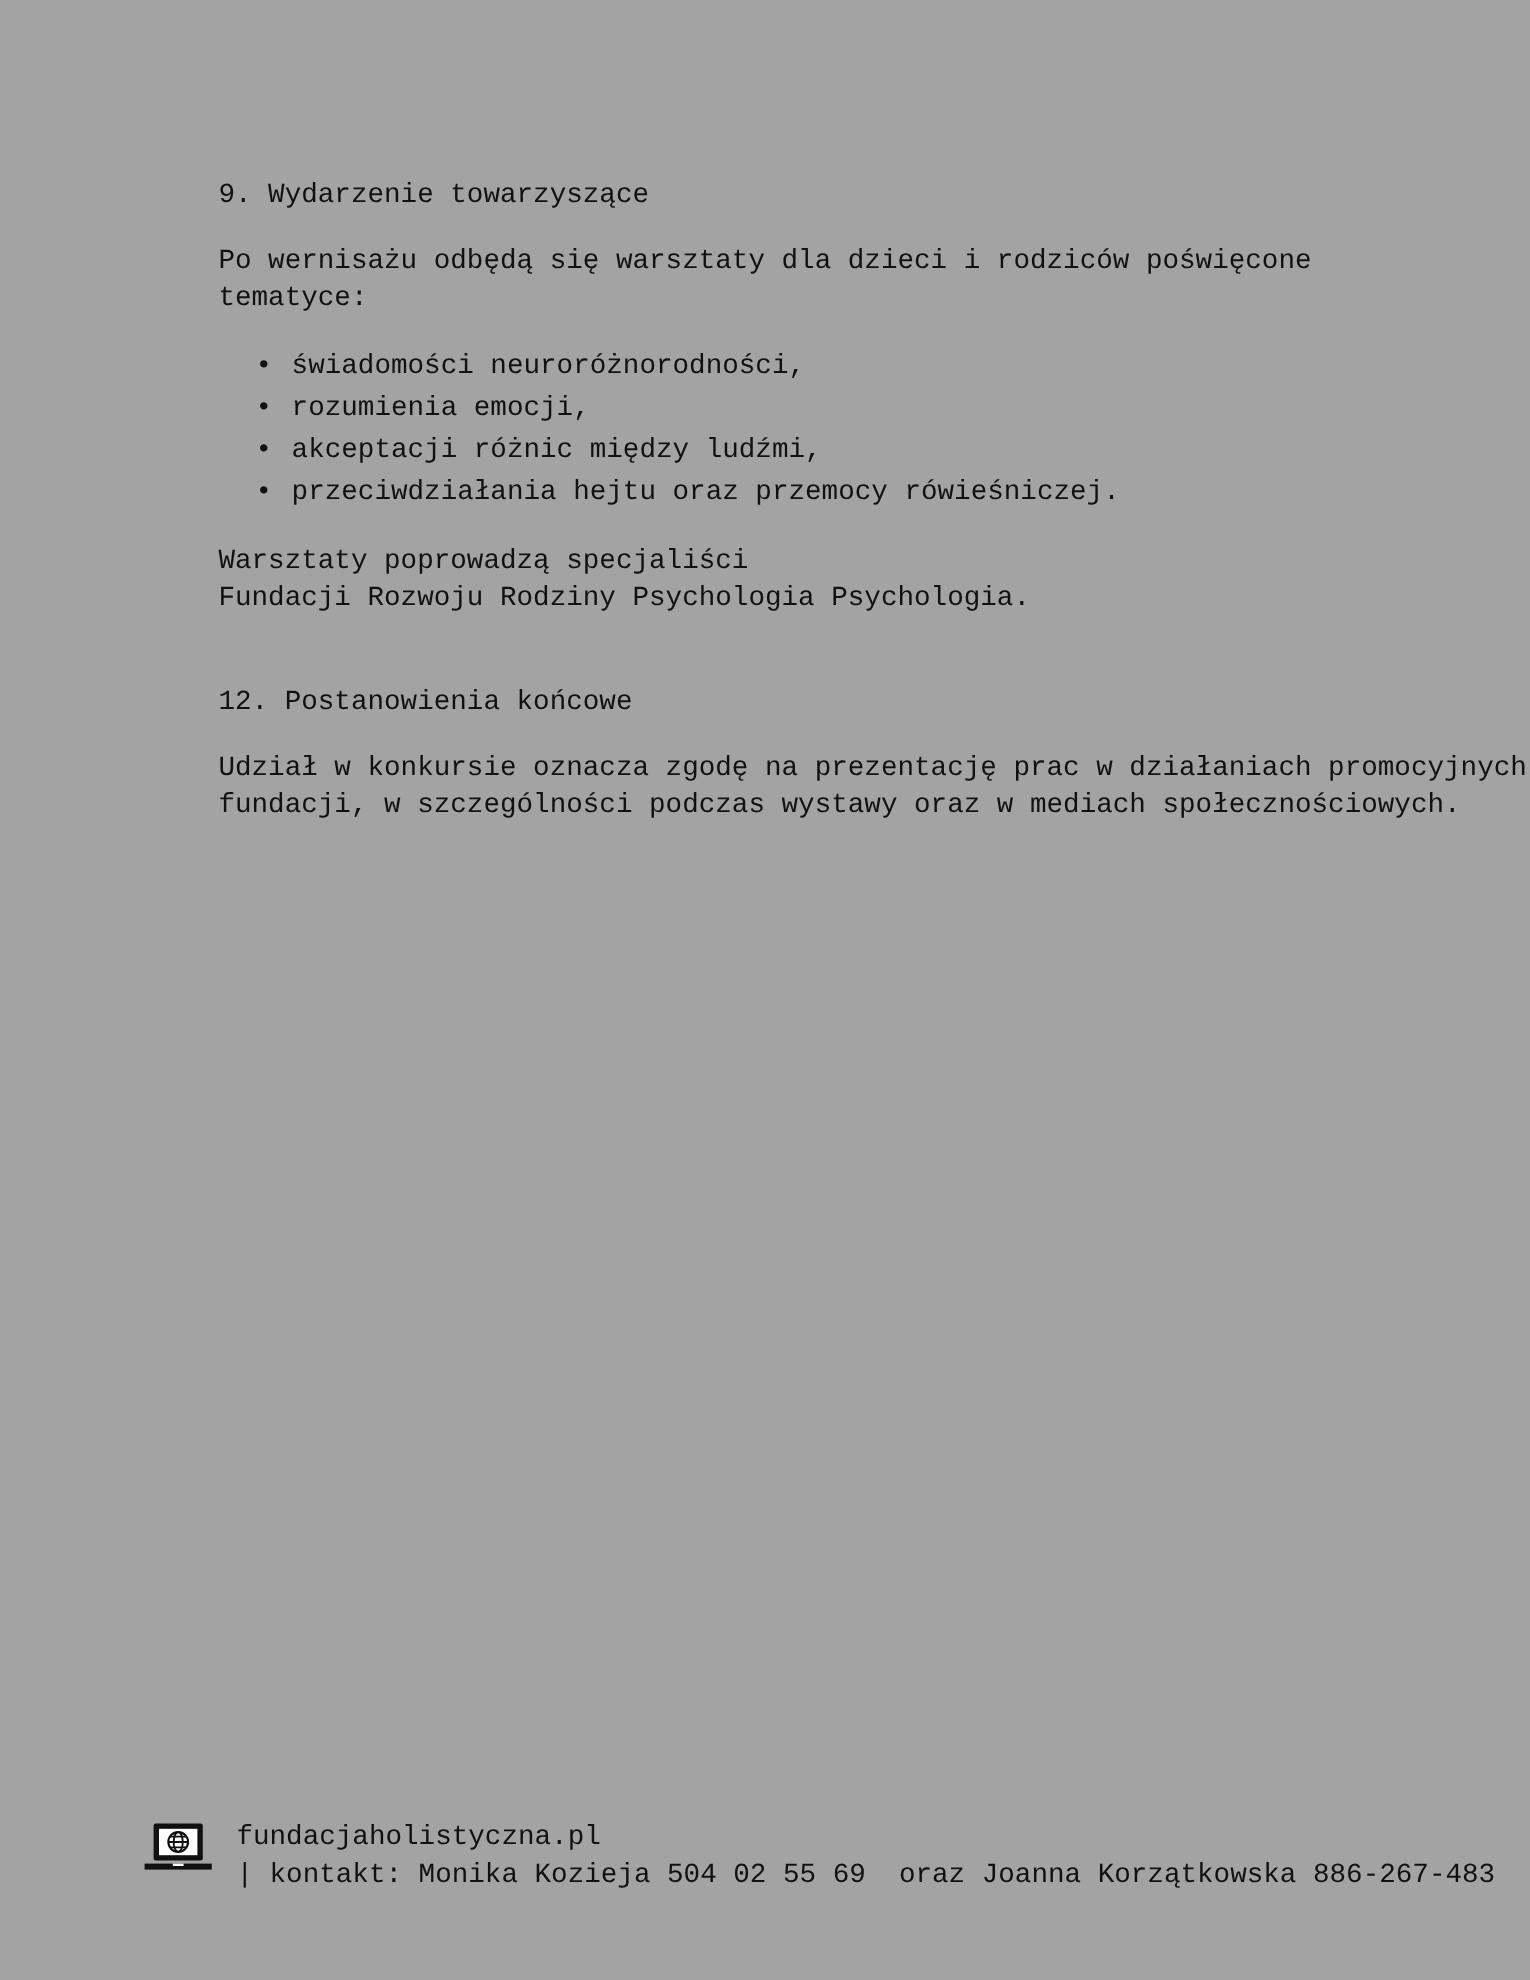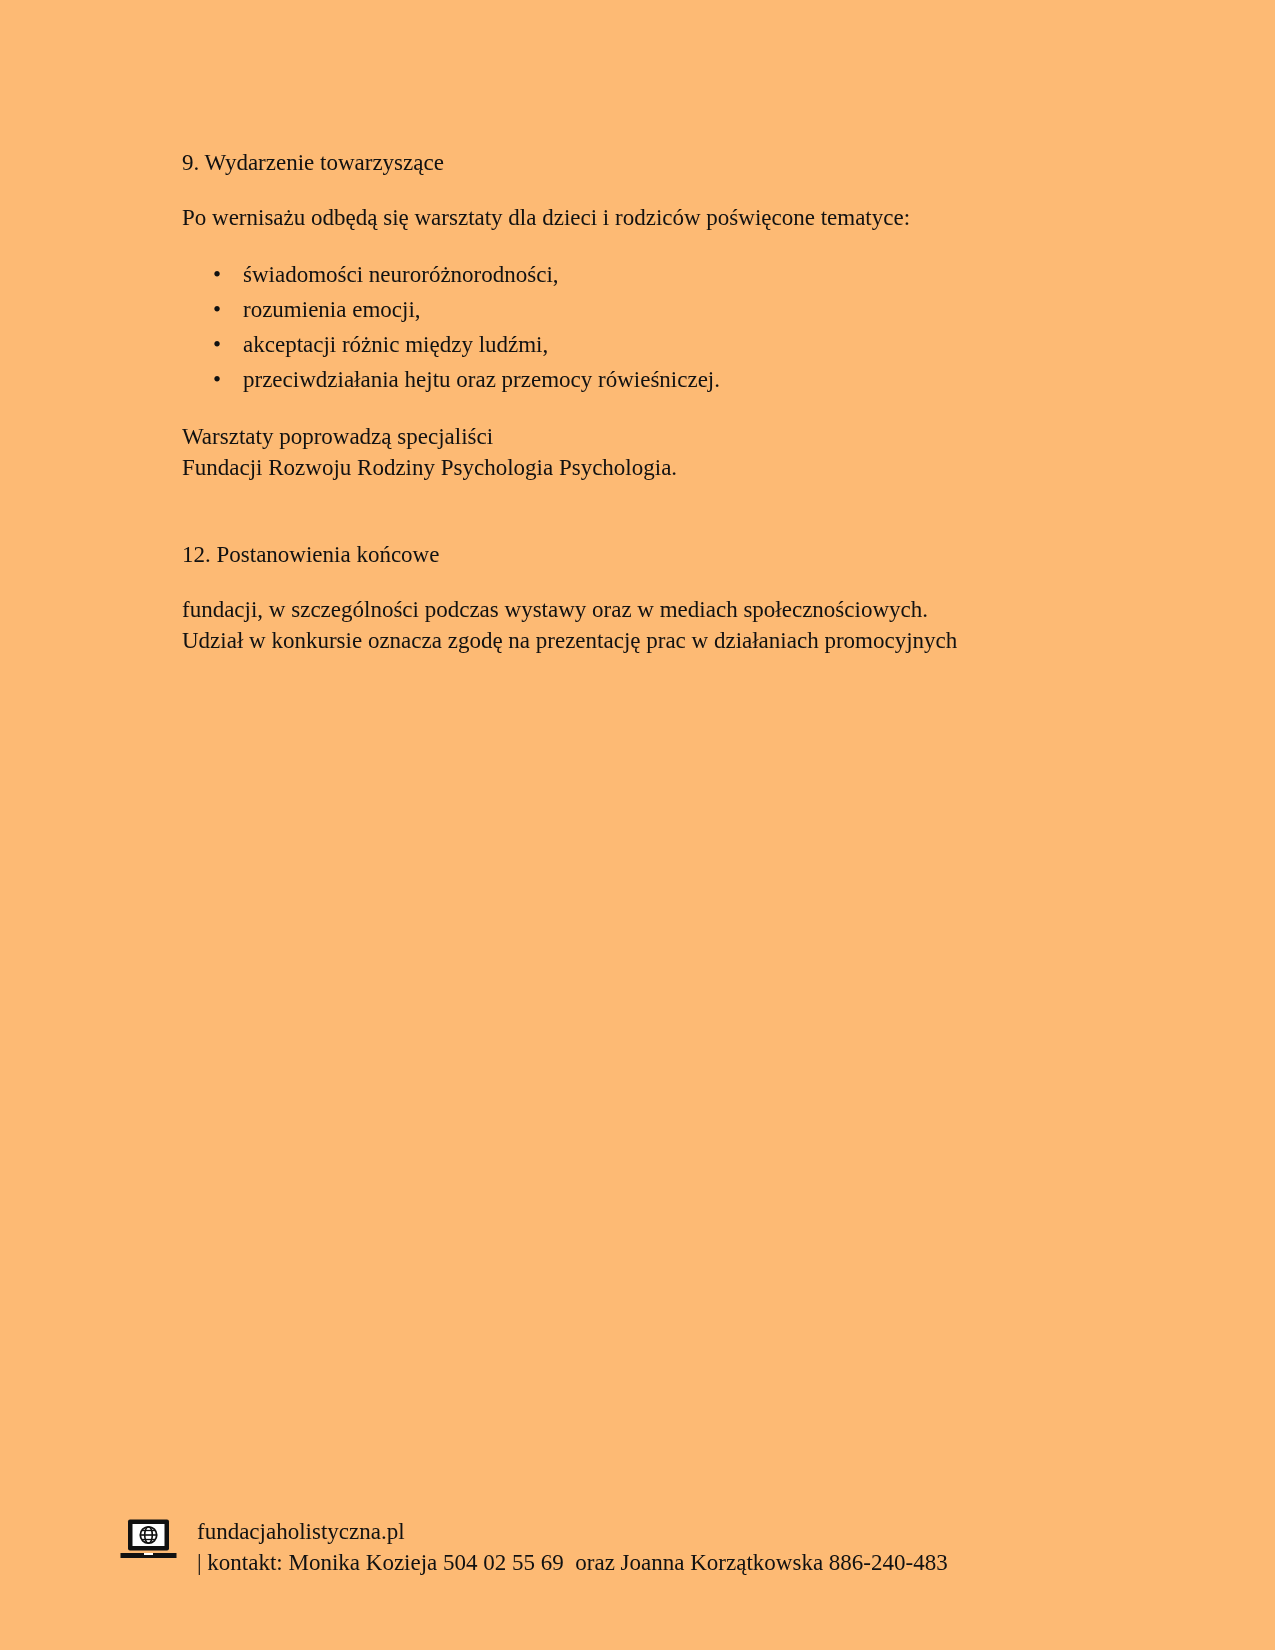--- a/index.html
+++ b/index.html
@@ -8,21 +8,22 @@
     position: relative;
     width: 1275px;
     height: 1650px;
     font-family: "Liberation Serif", "DejaVu Serif", serif;
     color: #111111;
     overflow: hidden;
   }
   .page {
     position: absolute;
     inset: 0;
-    background: #fdba74;
+    background: #a3a3a3;
+    font-family: Liberation Mono, monospace;
   }
   .content {
     position: absolute;
     left: 182px;
     top: 147px;
     right: 130px;
   }
   .content p {
     font-size: 23px;
     line-height: 31px;
@@ -94,22 +95,22 @@
     <p>
       <span class="line">Warsztaty poprowadzą specjaliści</span>
       <span class="line">Fundacji Rozwoju Rodziny Psychologia Psychologia.</span>
     </p>
 
     <div class="gap"></div>
 
     <p>12. Postanowienia końcowe</p>
 
     <p>
+      <span class="line">Udział w konkursie oznacza zgodę na prezentację prac w działaniach promocyjnych</span>
       <span class="line">fundacji, w szczególności podczas wystawy oraz w mediach społecznościowych.</span>
-      <span class="line">Udział w konkursie oznacza zgodę na prezentację prac w działaniach promocyjnych</span>
     </p>
 
   </main>
 
   <footer class="footer">
 
     <span class="icon">
       <svg width="57" height="40" viewBox="0 0 57 40" xmlns="http://www.w3.org/2000/svg" aria-hidden="true">
 
         <rect x="8" y="0.5" width="41" height="31" rx="2" fill="#111111"></rect>
@@ -121,18 +122,18 @@
         <line x1="22" y1="11.5" x2="35" y2="11.5" stroke="#111111" stroke-width="1.3"></line>
         <line x1="22" y1="20.5" x2="35" y2="20.5" stroke="#111111" stroke-width="1.3"></line>
 
         <rect x="0.5" y="34" width="56" height="5" fill="#111111"></rect>
         <rect x="24" y="34" width="9" height="2" fill="#ffffff"></rect>
       </svg>
     </span>
 
     <div class="footer-text">
       <div>fundacjaholistyczna.pl</div>
-      <div class="pre">| kontakt: Monika Kozieja 504 02 55 69  oraz Joanna Korzątkowska 886-240-483</div>
+      <div class="pre">| kontakt: Monika Kozieja 504 02 55 69  oraz Joanna Korzątkowska 886-267-483</div>
     </div>
 
   </footer>
 
 </div>
 
 </body></html>

